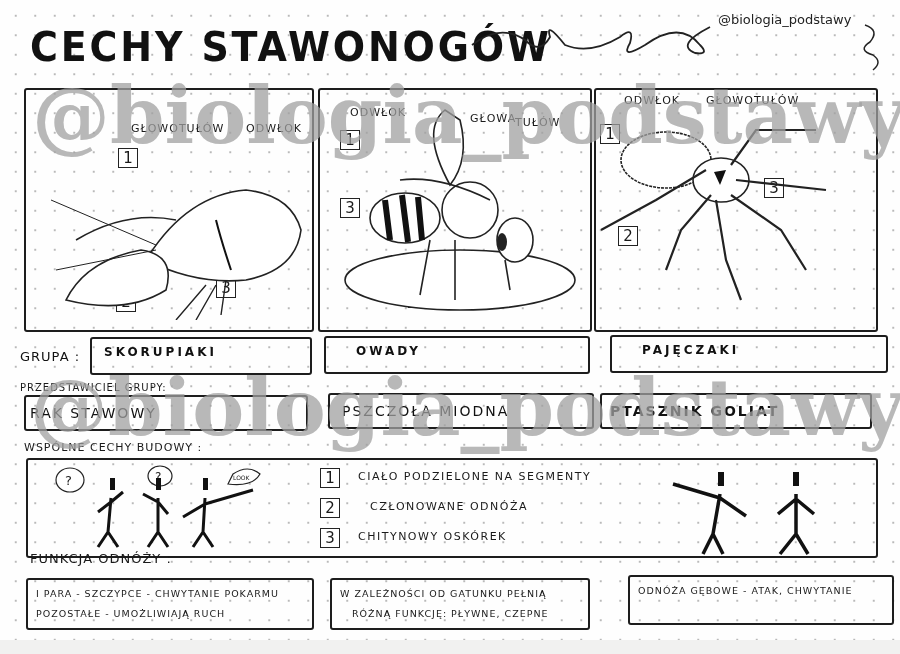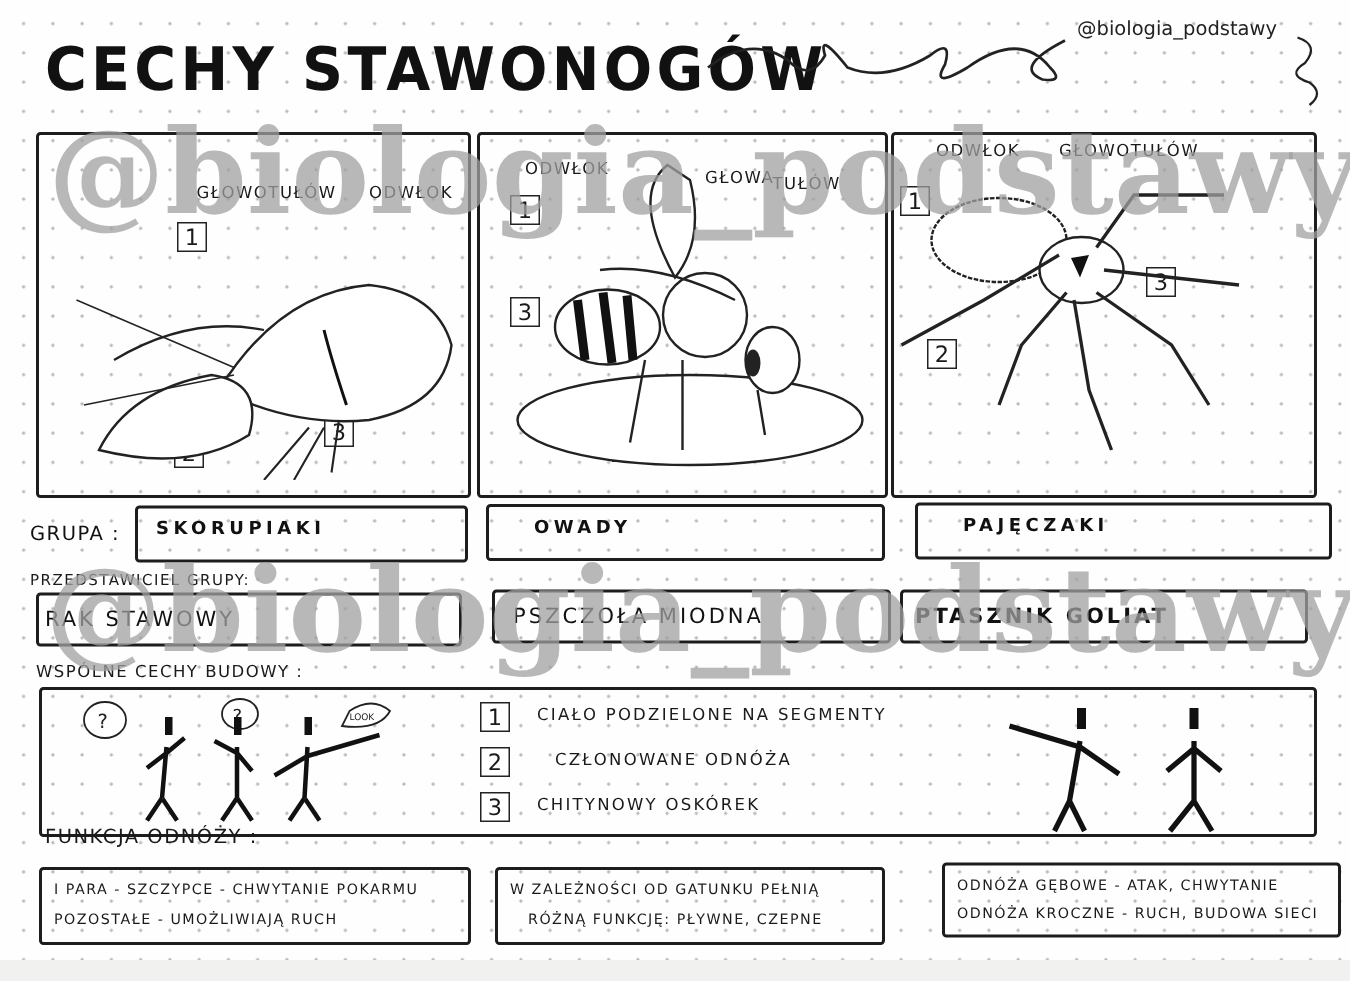--- a/index.html
+++ b/index.html
@@ -146,17 +146,16 @@
 <div class="box" style="left:26px;top:578px;width:284px;height:48px;">
   <div class="fn" style="left:8px;top:8px;">I PARA - SZCZYPCE - CHWYTANIE POKARMU</div>
   <div class="fn" style="left:8px;top:28px;">POZOSTAŁE - UMOŻLIWIAJĄ RUCH</div>
 </div>
 <div class="box" style="left:330px;top:578px;width:256px;height:48px;">
   <div class="fn" style="left:8px;top:8px;">W ZALEŻNOŚCI OD GATUNKU PEŁNIĄ</div>
   <div class="fn" style="left:20px;top:28px;">RÓŻNĄ FUNKCJĘ: PŁYWNE, CZEPNE</div>
 </div>
 <div class="box" style="left:600px;top:575px;width:262px;height:46px;margin-left:28px;">
   <div class="fn" style="left:8px;top:8px;">ODNÓŻA GĘBOWE - ATAK, CHWYTANIE</div>
-  <div class="fn" style="left:8px;top:27px;">ODNÓŻA KROCZNE - RUCH, BUDOWA SIECI</div>
 </div>
 
 <div class="wm" style="left:32px;top:70px;">@biologia_podstawy</div>
 <div class="wm" style="left:30px;top:362px;">@biologia_podstawy</div>
 
 </body></html>

